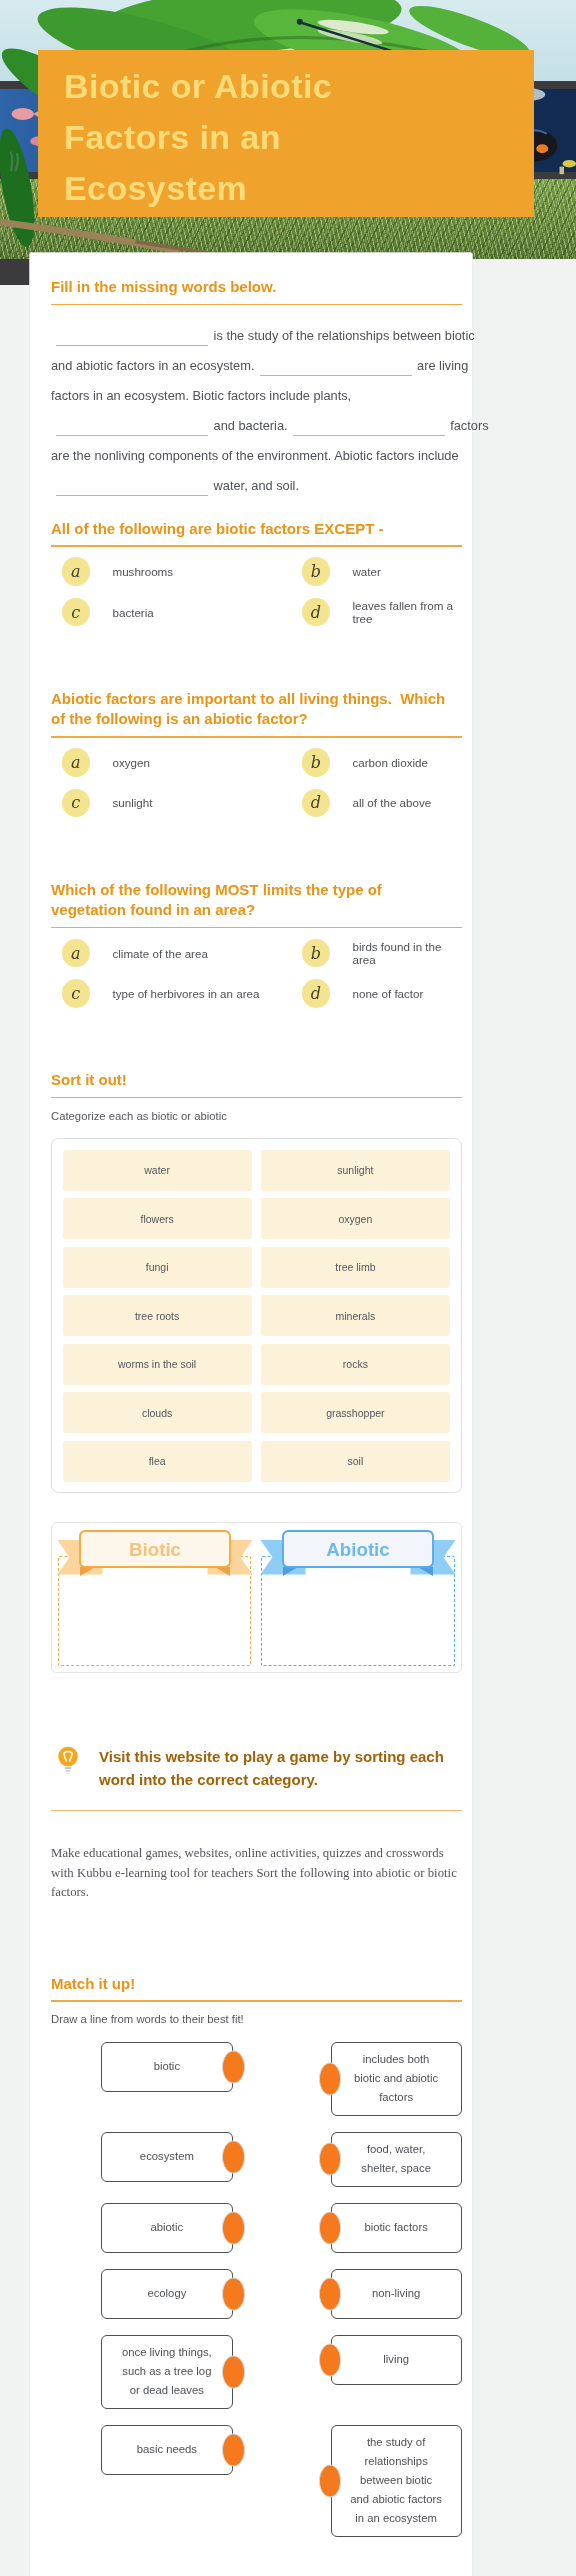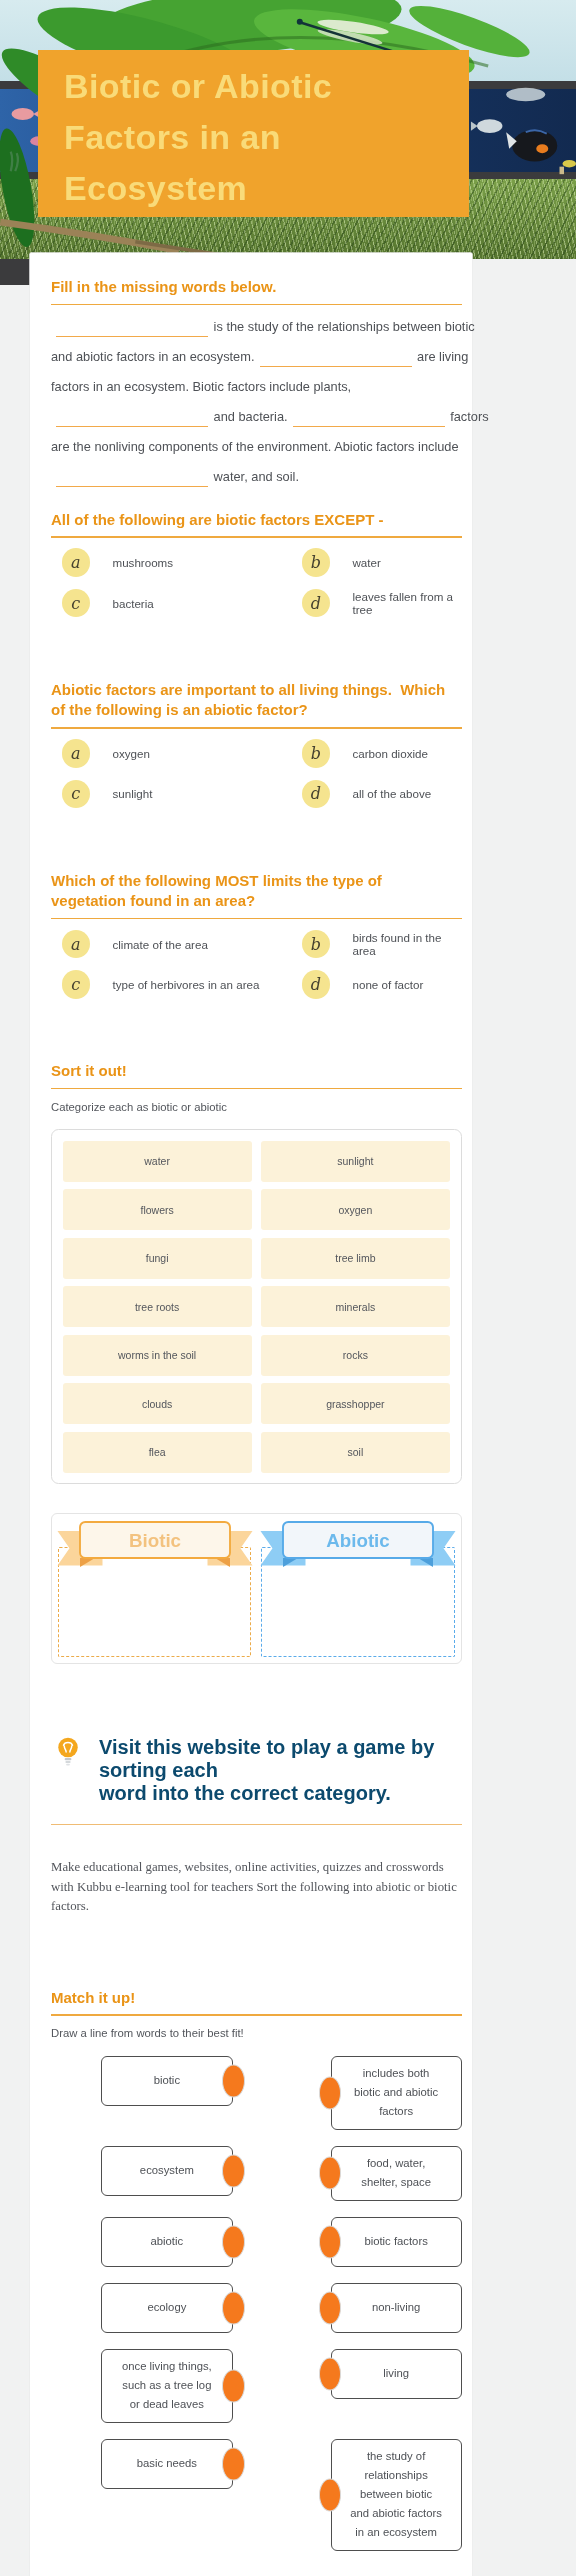--- a/index.html
+++ b/index.html
@@ -23,40 +23,40 @@
          background: linear-gradient(90deg,#2e64a8,#1d4484 45%,#15315c 75%,#122a50); }
   .pine { position:absolute; top:179px; left:0; right:0; height:80px;
          background-color:#6e9040;
          background-image:
            repeating-linear-gradient(75deg, rgba(235,250,205,.38) 0 0.8px, transparent 0.8px 4.5px),
            repeating-linear-gradient(-62deg, rgba(28,58,18,.38) 0 1.5px, transparent 1.5px 6.8px),
            repeating-linear-gradient(83deg, rgba(210,235,160,.28) 0 0.8px, transparent 0.8px 3.8px),
            linear-gradient(#7ba04a, #55742f);
   }
   .flora { position:absolute; top:0; left:0; z-index:2; }
-  .title-box { position:absolute; top:50px; left:38px; width:431px; height:167px;
+  .title-box { position:absolute; top:50px; left:38px; width:496px; height:167px;
          background:#f0a32c; z-index:4; padding:10.5px 15px 0 26px; }
   .title-box h1 { font-size:34px; line-height:51px; font-weight:600; letter-spacing:0.4px;
          color:#f9db79; white-space:pre-wrap; }
   .dark-tab { position:absolute; top:259px; left:0; width:30px; height:25.5px; background:#3b3b3d; }
 
   
   .card { position:relative; z-index:3; width:442px; margin-left:30px; margin-top:-6px;
          background:#fff; box-shadow:0 0 0 0.8px #ececec; border-radius:1.5px;
          padding:24px 10.5px 35px 21px; }
 
   .sec-heading { font-size:15px; line-height:20px; font-weight:700; color:#ea9417;
          margin-bottom:6.8px; }
   .sec-heading strong { font-weight:800; }
   .prewrap { white-space:pre-wrap; }
   .divider { height:1.5px; background:#efa93f; border:none; }
   .divider-light { height:1.1px; background:#f0bc74; border:none; }
 
   
-  .fill-para { margin-top:7px; font-size:12.8px; line-height:30px; color:#4e5156; }
+  .fill-para { margin-top:16px; font-size:12.8px; line-height:30px; color:#4e5156; }
   .fline { white-space:nowrap; }
   .blank { display:inline-block; width:152px; height:18px;
          border-bottom:1.5px solid #f2a94a; margin:0 5.3px; vertical-align:-5.3px; }
 
   
   .sec-q1 { margin-top:17.3px; }
   .sec-q2, .sec-q3 { margin-top:63px; }
   .opts { display:grid; grid-template-columns:240px 1fr; row-gap:12px;
          margin-top:10.5px; padding-left:10.5px; }
   .opt { display:flex; align-items:center; gap:22.5px; cursor:pointer; }
@@ -81,21 +81,21 @@
   .zones { display:flex; gap:9.8px; }
   .zone { position:relative; flex:1; height:110px; border-radius:1.5px; }
   .zone-biotic { border:1.5px dashed #ecab49; }
   .zone-abiotic { border:1.5px dashed #5aabea; }
   .ribbon { position:absolute; top:-28.5px; left:50%; transform:translateX(-50%); z-index:2; }
   .ribbon text { font-family:"Liberation Sans", sans-serif; font-weight:600; font-size:25px; }
 
   
   .callout { margin-top:72px; display:flex; gap:19.5px; padding-left:4.5px; align-items:flex-start; }
   .bulb { flex:0 0 auto; margin-top:1.5px; }
-  .callout-text { font-size:20px; line-height:23px; font-weight:700; color:#0c4a6e; cursor:pointer; }
+  .callout-text { font-size:15px; line-height:23px; font-weight:700; color:#a16207; cursor:pointer; }
   .callout-div { margin-top:19.5px; }
 
   .kubbu { margin-top:33px; font-size:12.8px; line-height:19.5px; color:#53565c; max-width:487px;font-family:Liberation Serif, serif; }
 
   
   .sec-match { margin-top:71px; }
   .mrows { margin-top:16.5px; }
   .mrow { display:flex; align-items:flex-start; margin-bottom:16px; padding-left:50px; }
   .mbox { position:relative; background:#fff; border:1.1px solid #4e4e4e; border-radius:6px;
          min-height:50px; display:flex; align-items:center; justify-content:center;

